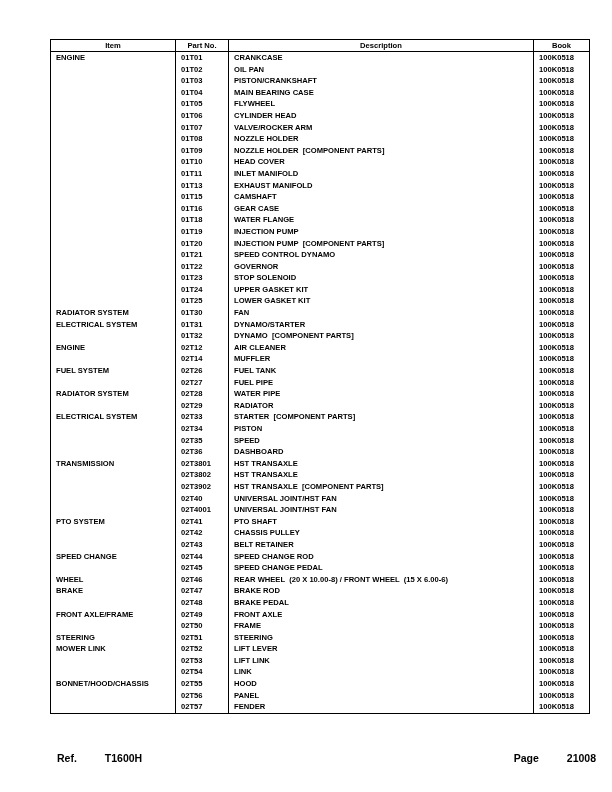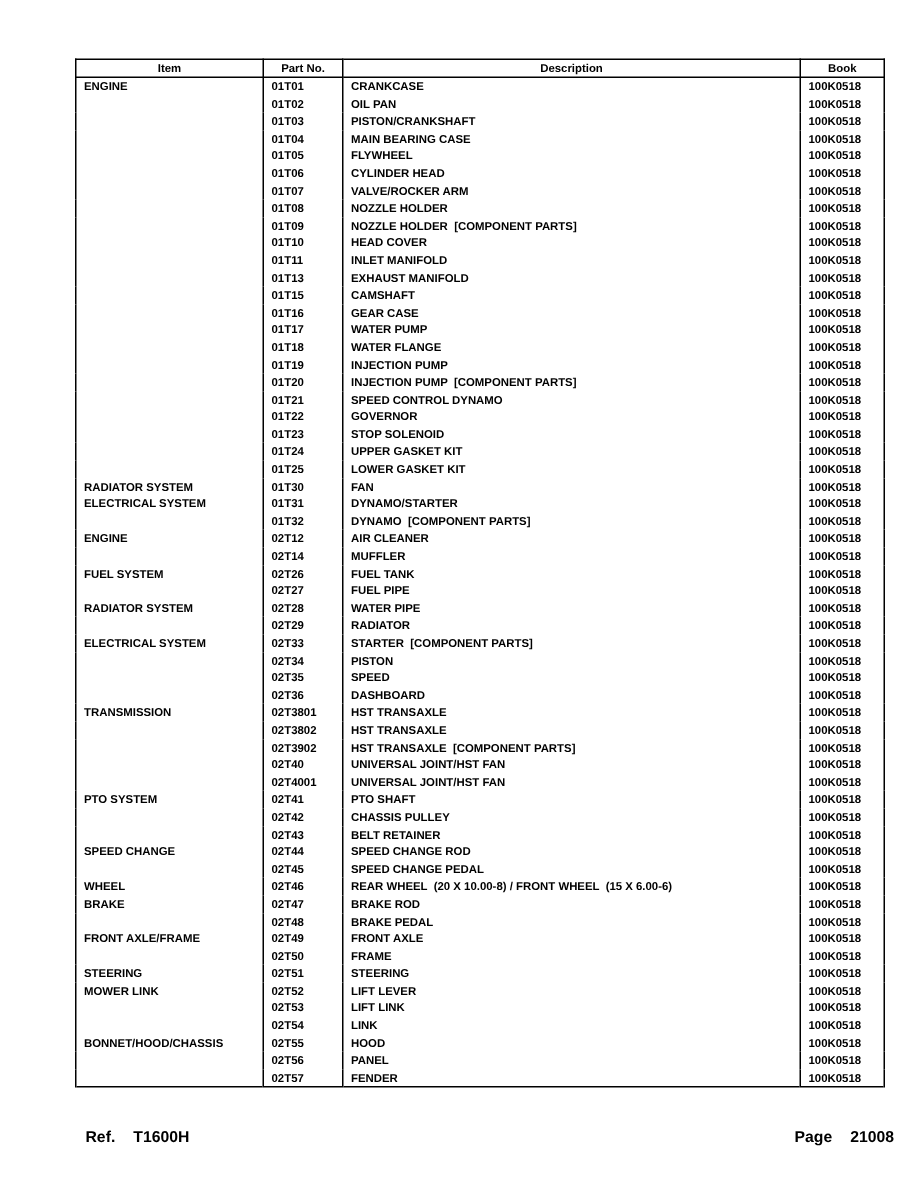--- a/index.html
+++ b/index.html
@@ -59,21 +59,21 @@
     left: 57px;
     width: 539px;
     top: 752px;
     display: flex;
     justify-content: space-between;
     font-weight: bold;
     font-size: 10.5px;
     color: #000;
   }
   .footer .val {
-    margin-left: 12px;
+    margin-left: 28px;
   }
 </style>
 </head>
 <body>
 
 <div class="page">
   <table class="parts">
     <colgroup>
       <col style="width:125px">
       <col style="width:53px">
@@ -168,26 +168,20 @@
           <td>100K0518</td>
         </tr>
         <tr>
           <td></td>
           <td>01T16</td>
           <td>GEAR CASE</td>
           <td>100K0518</td>
         </tr>
         <tr>
           <td></td>
-          <td>01T17</td>
-          <td>WATER PUMP</td>
-          <td>100K0518</td>
-        </tr>
-        <tr>
-          <td></td>
           <td>01T18</td>
           <td>WATER FLANGE</td>
           <td>100K0518</td>
         </tr>
         <tr>
           <td></td>
           <td>01T19</td>
           <td>INJECTION PUMP</td>
           <td>100K0518</td>
         </tr>

